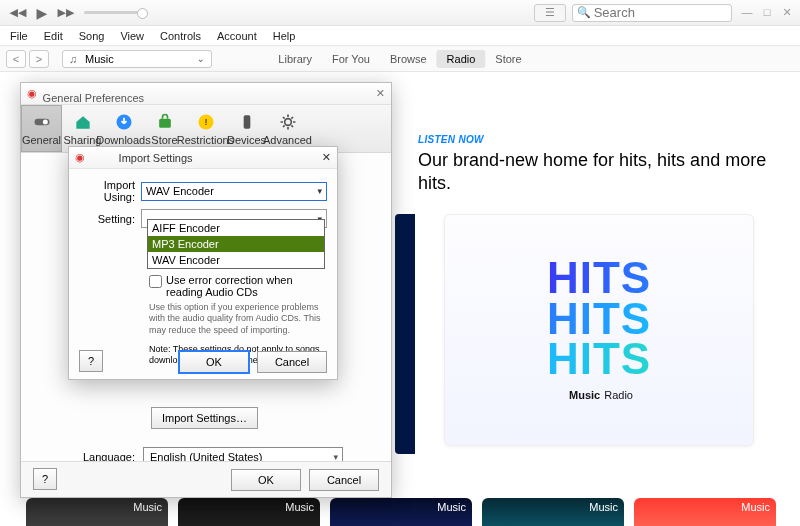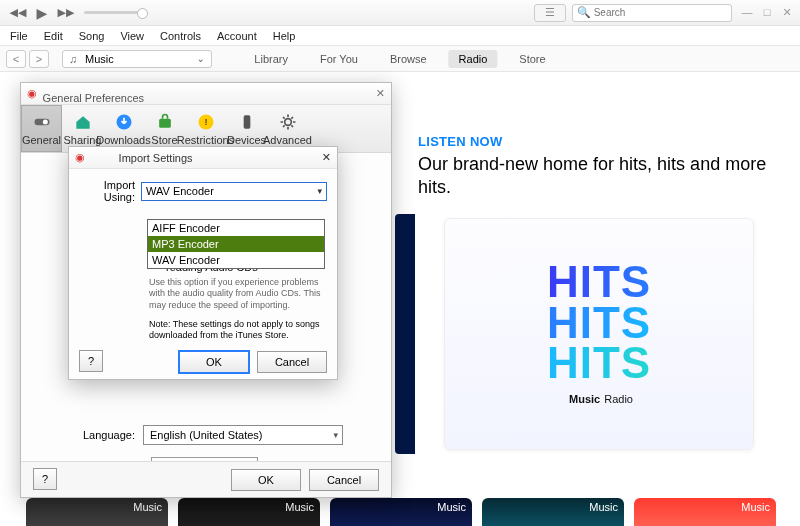--- a/index.html
+++ b/index.html
@@ -6,42 +6,42 @@
 body { width: 800px; height: 526px; background: #fff; overflow: hidden; position: relative; color: #000; }
 
 
 .player-bar { height: 26px; background: linear-gradient(#fdfdfd,#f0f0f0); display: flex; align-items: center; padding: 0 6px; border-bottom: 1px solid #e2e2e2; }
 .pb-btn { width: 20px; height: 20px; display:flex; align-items:center; justify-content:center; color:#6b6b6b; margin: 0 2px; }
 .pb-slider { width: 60px; height: 3px; background:#d0d0d0; border-radius:2px; margin-left:6px; position:relative; }
 .pb-slider::after { content:""; position:absolute; right:-4px; top:-3px; width:9px; height:9px; border-radius:50%; background:#fff; border:1px solid #bbb;}
 .apple-logo { flex:1; text-align:center; color:#9b9b9b; font-size:16px; }
 .view-box { width: 32px; height:18px; border:1px solid #ccc; border-radius:3px; display:flex; align-items:center; justify-content:center; color:#888; background:#f6f6f6; margin-right:6px;}
 .search-box { width: 160px; height: 18px; border:1px solid #ccc; border-radius:3px; display:flex; align-items:center; padding:0 4px; color:#888; background:#fff;}
-.search-box input { border:none; outline:none; width: 100%; font-size:10px; color:#333;}
+.search-box input { border:none; outline:none; width: 100%; font-size:13px; color:#333;}
 .win-controls { display:flex; margin-left:8px; gap:6px; color:#9c9c9c; }
 .win-controls span { width:14px; text-align:center; }
 
 
 .menu-bar { height: 20px; display:flex; align-items:center; padding: 0 4px; gap: 4px; border-bottom:1px solid #e6e6e6;}
 .menu-bar span { padding: 2px 6px; color:#222;}
 
 
 .nav-bar { height: 26px; display:flex; align-items:center; padding: 0 6px; border-bottom:1px solid #e6e6e6; background:#fafafa;}
 .nav-btn { width:20px; height:18px; border:1px solid #ccc; border-radius:3px; display:flex; align-items:center; justify-content:center; color:#888; background:#fdfdfd; margin-right:3px;}
 .music-dd { margin-left:10px; height:18px; border:1px solid #ccc; border-radius:3px; padding:0 18px 0 22px; display:flex; align-items:center; background:#fff; position:relative; width:150px;}
 .music-dd::before { content:"♫"; position:absolute; left:6px; color:#666;}
 .music-dd::after { content:"⌄"; position:absolute; right:6px; color:#666; font-size:10px;}
-.nav-center { position:absolute; left:50%; transform:translateX(-50%); display:flex; gap:12px; align-items:center;}
+.nav-center { position:absolute; left:50%; transform:translateX(-50%); display:flex; gap:0; align-items:center;}
 .nav-center span { padding:3px 10px; color:#555; border-radius:3px;}
 .nav-center .active { background:#e4e4e4; color:#000;}
 
 
 .main { position:absolute; top:72px; left:0; right:0; bottom:0; background:#fff; }
 .hero-card { position:absolute; left:418px; top:62px; width:366px; height:336px; }
-.listen-now { color:#0a84ff; font-size:13px; letter-spacing:0.3px; font-weight:600;}
+.listen-now { color:#0a84ff; font-size:10px; letter-spacing:0.3px; font-weight:600;font-style:italic;}
 .hero-title { font-size:18px; margin-top:4px; line-height:1.3; color:#000; font-weight:400;}
 .hero-image { margin-top:18px; width:310px; height:232px; background:linear-gradient(#fdfdff,#f2f4ff); border:1px solid #eee; border-radius:6px; display:flex; flex-direction:column; align-items:center; justify-content:center; box-shadow:0 1px 4px rgba(0,0,0,0.06); margin-left:26px;}
 .hero-image .hits { font-family: Arial Black, Impact, sans-serif; font-size:44px; font-weight:900; line-height:0.92; letter-spacing:1px;}
 .h1line { background:linear-gradient(90deg,#3a3af5,#2a7cff); -webkit-background-clip:text; color:transparent;}
 .h2line { background:linear-gradient(90deg,#2a7cff,#1bb8ff); -webkit-background-clip:text; color:transparent;}
 .h3line { background:linear-gradient(90deg,#1bb8ff,#25d6d0); -webkit-background-clip:text; color:transparent;}
 .music-radio { margin-top:10px; font-size:18px; color:#111; display:flex; align-items:center; gap:4px;}
 .music-radio b { font-weight:700;}
 
 .dark-edge { position:absolute; left:395px; top:142px; width:20px; height:240px; background:#031747; border-radius:4px 0 0 4px;}
@@ -238,29 +238,29 @@
         <span>Advanced</span>
       </div>
   </div>
 
   <div class="prefs-body">
     <div class="bg-hint">ass them</div>
     <div class="bg-hint2">ple Music</div>
 
     <div style="height:236px;"></div>
 
+    <div class="row">
+      <div class="btn importset-btn">Import Settings…</div>
+    </div>
+
     <div class="row" style="margin-top:18px;">
       <label>Language:</label>
       <div class="dd" style="max-width:200px;">
           <span>English (United States)</span>
         </div>
-    </div>
-
-    <div class="row">
-      <div class="btn importset-btn">Import Settings…</div>
     </div>
   </div>
 
   <div class="prefs-footer">
     <div class="btn">OK</div>
     <div class="btn">Cancel</div>
   </div>
   <div class="btn small help-corner">?</div>
 </div>
 
@@ -270,20 +270,24 @@
     <span class="t">Import Settings</span>
     <span>✕</span>
   </div>
   <div class="import-body">
     <div class="irow">
       <label>Import Using:</label>
       <div class="idd">
           <span>WAV Encoder</span>
         </div>
     </div>
+    <div class="irow">
+      <label>Setting:</label>
+      <div class="idd idd2"></div>
+    </div>
 
     <div class="options-open">
       <div>AIFF Encoder</div>
       <div class="hl">MP3 Encoder</div>
       <div>WAV Encoder</div>
     </div>
 
     <div class="checkrow">
       <input type="checkbox" style="">
       <span>Use error correction when reading Audio CDs</span>

